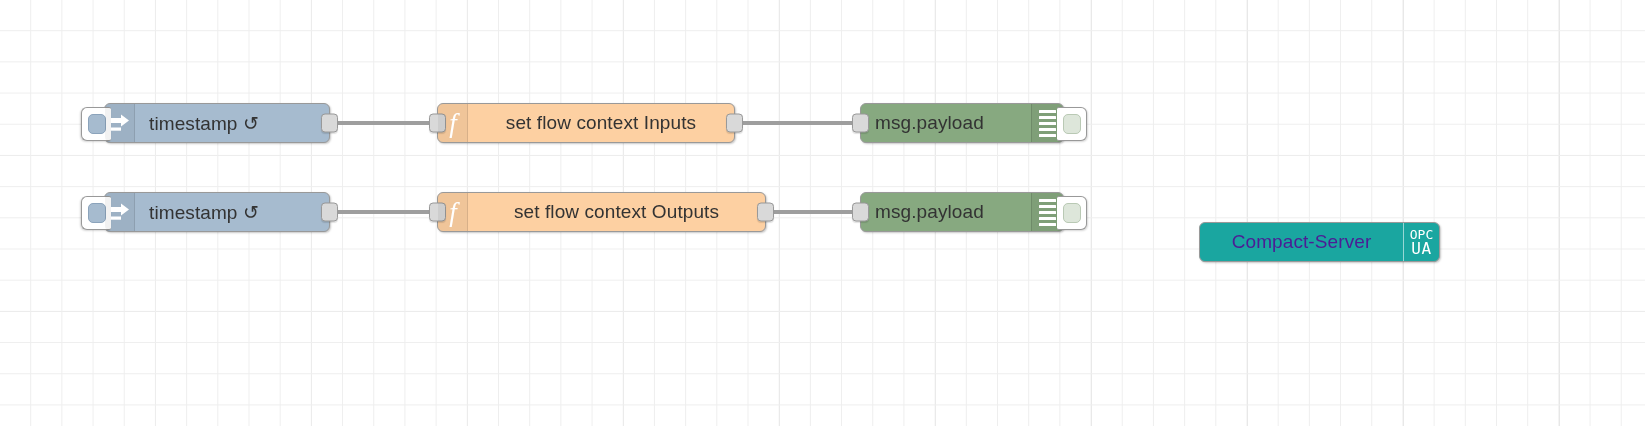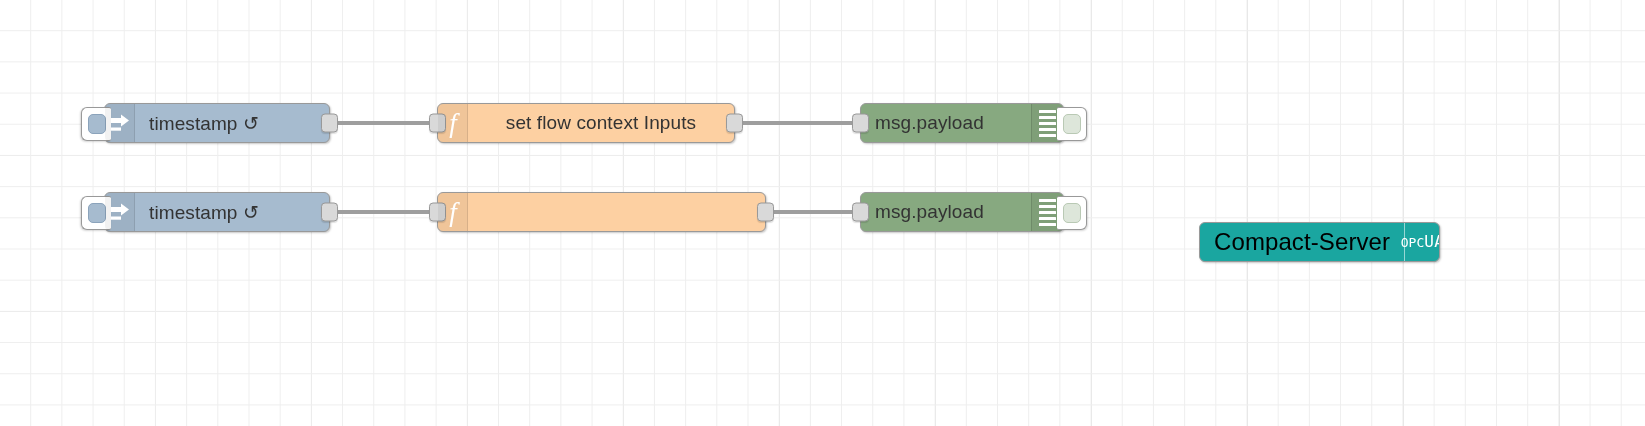--- a/index.html
+++ b/index.html
@@ -148,29 +148,29 @@
     height: 20px;
     background: #dde6da;
     border: 1px solid #b9c9b4;
     border-radius: 5px;
   }
 
   
   .opcua-node { background: #1aa6a0; }
   .opcua-node .node-label {
     text-align: center;
-    font-size: 24px;
-    color: #000000;
+    font-size: 19px;
+    color: #4c1d95;
   }
   .opcua-icon {
     width: 36px;
     flex: 0 0 36px;
     align-self: stretch;
     display: flex;
-    flex-direction: row;
+    flex-direction: column;
     align-items: center;
     justify-content: center;
     border-left: 1px solid rgba(255,255,255,0.55);
     line-height: 1.0;
   }
   .opcua-icon .l1, .opcua-icon .l2 {
     color: #ffffff;
     font-family: "DejaVu Sans Mono", monospace;
     font-weight: 400;
   }
@@ -281,20 +281,21 @@
   </div>
 
   <div class="node function-node" style="left:437px; top:192px; width:329px;">
     <div class="port in"></div>
     <div class="node-body">
       <div class="icon-box">
         <svg width="22" height="30" viewBox="0 0 22 30" aria-hidden="true">
           <text x="11" y="24" text-anchor="middle" font-family="Liberation Serif, serif" font-size="27" font-style="italic" fill="#ffffff">f</text>
         </svg>
       </div>
+      <div class="node-label">set flow context Outputs</div>
     </div>
     <div class="port out"></div>
   </div>
 
   <div class="node debug-node" style="left:860px; top:192px; width:204px;">
     <div class="port in"></div>
     <div class="node-body">
       <div class="node-label">msg.payload</div>
       <div class="debug-icon-right">
         <span></span>

